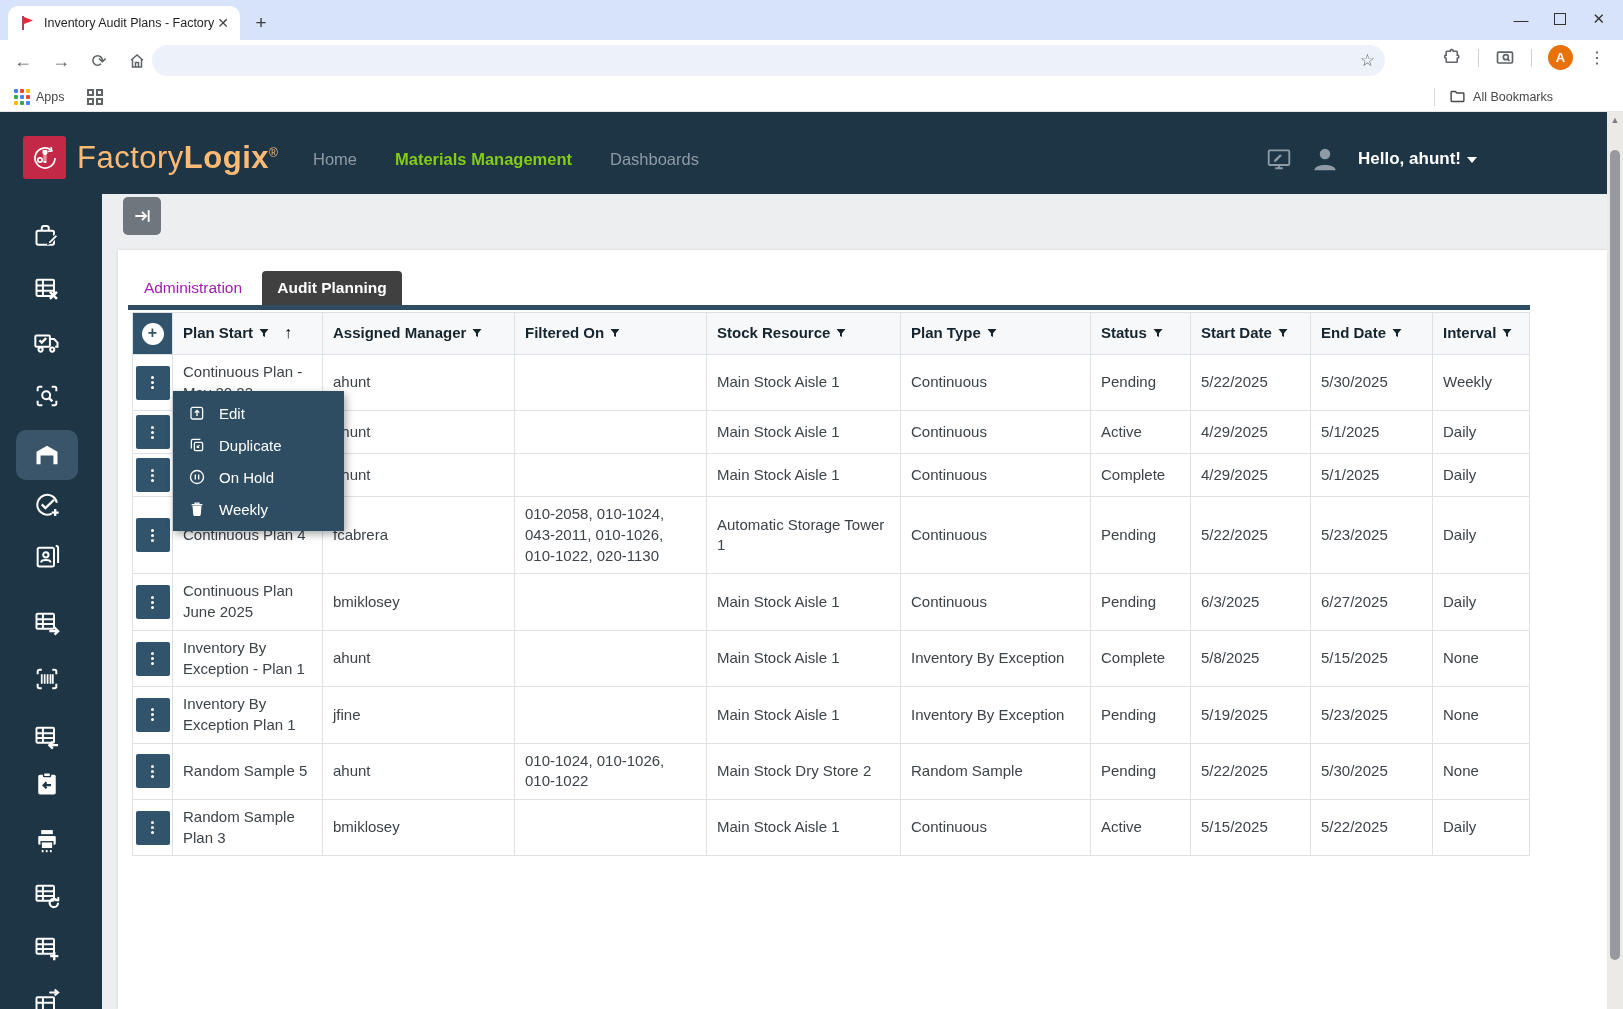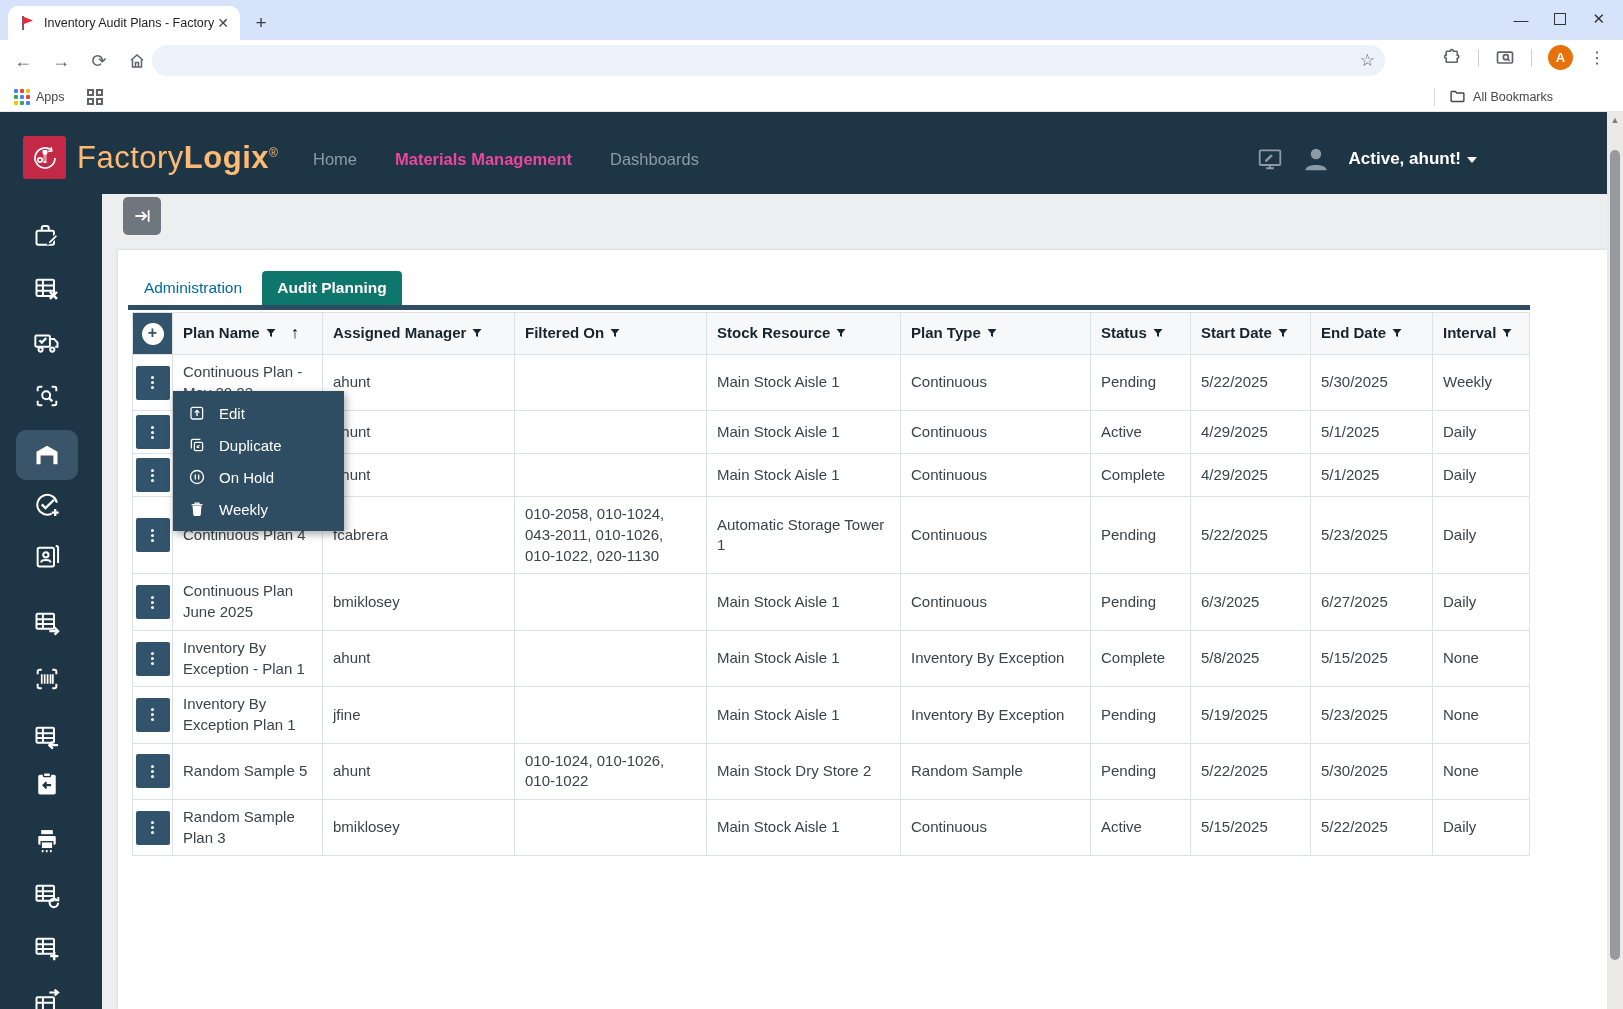--- a/index.html
+++ b/index.html
@@ -32,37 +32,37 @@
   #scroll-up { position:absolute; left:0; top:0; width:16px; height:17px; color:#7a7d80; font-size:9px; text-align:center; line-height:17px; }
 
   
   #app-header { position:absolute; left:0; top:112px; width:1607px; height:82px; background:#1e3546; }
   #logo-box { position:absolute; left:23px; top:24px; width:43px; height:43px; background:#c42847; border-radius:3px; display:flex; align-items:center; justify-content:center; }
   #brand { position:absolute; left:77px; top:28px; color:#fdba74; font-size:31px; letter-spacing:.5px; }
   #brand .lt { font-weight:300; } #brand .bd { font-weight:bold; }
   #brand sup { font-size:12px; }
   #main-nav { position:absolute; left:313px; top:38px; display:flex; gap:38px; font-size:16.5px; }
   #main-nav .nav-link { color:#8d9ba7; cursor:pointer; }
-  #main-nav .nav-link.active { color:#ec4899; font-weight:bold; }
+  #main-nav .nav-link.active { color:#84cc16; font-weight:bold; }
   #hdr-right { position:absolute; right:130px; top:32px; display:flex; align-items:center; gap:18px; }
   #greeting { color:#fff; font-size:17px; font-weight:bold; }
   .caret { display:inline-block; width:0; height:0; border-left:5px solid transparent; border-right:5px solid transparent; border-top:6px solid #fff; margin-left:6px; vertical-align:middle; }
 
   
   #sidebar { position:absolute; left:0; top:194px; width:102px; height:815px; background:#1e3546; }
   .sb-item { position:absolute; left:16px; width:62px; height:50px; display:flex; align-items:center; justify-content:center; border-radius:10px; cursor:pointer; }
   .sb-item.active { background:#3a5569; }
 
   
   #content-bg { position:absolute; left:102px; top:194px; width:1505px; height:815px; background:#eceef0; }
   #collapse-btn { position:absolute; left:123px; top:197px; width:38px; height:38px; background:#70767d; border-radius:5px; display:flex; align-items:center; justify-content:center; cursor:pointer; }
   #panel { position:absolute; left:118px; top:250px; width:1489px; height:759px; background:#fff; box-shadow:0 0 3px rgba(0,0,0,.12); }
 
-  #tab-admin { position:absolute; left:128px; top:271px; width:130px; height:34px; display:flex; align-items:center; justify-content:center; font-size:15.5px; color:#0369a1; cursor:pointer; }
-  #tab-audit { position:absolute; left:262px; top:271px; width:140px; height:34px; background:#0f766e; border-radius:4px 4px 0 0; display:flex; align-items:center; justify-content:center; color:#fff; font-weight:bold; font-size:15.5px; cursor:pointer; }
+  #tab-admin { position:absolute; left:128px; top:271px; width:130px; height:34px; display:flex; align-items:center; justify-content:center; font-size:15.5px; color:#a21caf; cursor:pointer; }
+  #tab-audit { position:absolute; left:262px; top:271px; width:140px; height:34px; background:#404040; border-radius:4px 4px 0 0; display:flex; align-items:center; justify-content:center; color:#fff; font-weight:bold; font-size:15.5px; cursor:pointer; }
   #tab-underline { position:absolute; left:128px; top:305px; width:1402px; height:5px; background:#2e4d63; }
 
   
   #grid { position:absolute; left:132px; top:312px; width:1397px; border-collapse:collapse; table-layout:fixed; font-size:15px; color:#3c4349; }
   #grid th, #grid td { border:1px solid #dde1e6; padding:7px 10px; text-align:left; vertical-align:middle; line-height:1.38; overflow:hidden; }
   #grid thead th { background:#f7f8fa; color:#16242e; font-weight:bold; height:42px; white-space:nowrap; }
   #grid th.actioncol { background:#31536b; padding:0; }
   .circle-plus { width:22px; height:22px; border-radius:50%; background:#fff; color:#31536b; font-size:16px; font-weight:bold; display:flex; align-items:center; justify-content:center; margin:0 auto; }
   .funnel { display:inline-block; margin-left:5px; vertical-align:-1px; }
   .sort-arrow { font-size:16px; margin-left:14px; font-weight:bold; color:#000; }
@@ -183,21 +183,21 @@
           <path d="M12 17.5v3M8.5 20.5h7"></path>
           <path d="M7.5 13l5.5-5.5 1.6 1.6-5.5 5.5H7.5V13z" fill="#8d9ba7" stroke="none"></path>
         </svg>
     </span>
     <span>
       <svg width="30" height="30" viewBox="0 0 24 24" fill="#8d9ba7">
           <circle cx="12" cy="8" r="4.2"></circle>
           <path d="M3.5 21c0-5.5 17-5.5 17 0z"></path>
         </svg>
     </span>
-    <span id="greeting"><span>Active, ahunt!</span><span class="caret"></span></span>
+    <span id="greeting"><span>Hello, ahunt!</span><span class="caret"></span></span>
   </div>
 </div>
 
 <div id="content-bg"></div>
 <div id="sidebar">
     <div class="sb-item" style="top: 17px;">
       <span>
         <svg width="28" height="28" viewBox="0 0 24 24" fill="none" stroke="#fff" stroke-width="1.7">
           <rect x="3" y="7.5" width="15" height="12" rx="1.5"></rect>
           <path d="M7.5 7.5v-2a2 2 0 0 1 2-2h2a2 2 0 0 1 2 2v2"></path>
@@ -360,21 +360,21 @@
       <col style="width:100px">
       <col style="width:120px">
     <col style="width:122px">
       <col style="width:97px">
   </colgroup>
   <thead>
       <tr>
         <th class="actioncol">
           <div class="circle-plus">+</div>
         </th>
-        <th><span>Plan Name</span><span><svg class="funnel" width="12" height="12" viewBox="0 0 24 24" fill="#16242e">
+        <th><span>Plan Start</span><span><svg class="funnel" width="12" height="12" viewBox="0 0 24 24" fill="#16242e">
               <path d="M3 4h18l-7 8.5V20l-4-2v-5.5z"></path>
             </svg></span><span class="sort-arrow">↑</span></th>
         <th><span>Assigned Manager</span><span><svg class="funnel" width="12" height="12" viewBox="0 0 24 24" fill="#16242e">
               <path d="M3 4h18l-7 8.5V20l-4-2v-5.5z"></path>
             </svg></span></th>
         <th><span>Filtered On</span><span><svg class="funnel" width="12" height="12" viewBox="0 0 24 24" fill="#16242e">
               <path d="M3 4h18l-7 8.5V20l-4-2v-5.5z"></path>
             </svg></span></th>
         <th><span>Stock Resource</span><span><svg class="funnel" width="12" height="12" viewBox="0 0 24 24" fill="#16242e">
               <path d="M3 4h18l-7 8.5V20l-4-2v-5.5z"></path>

